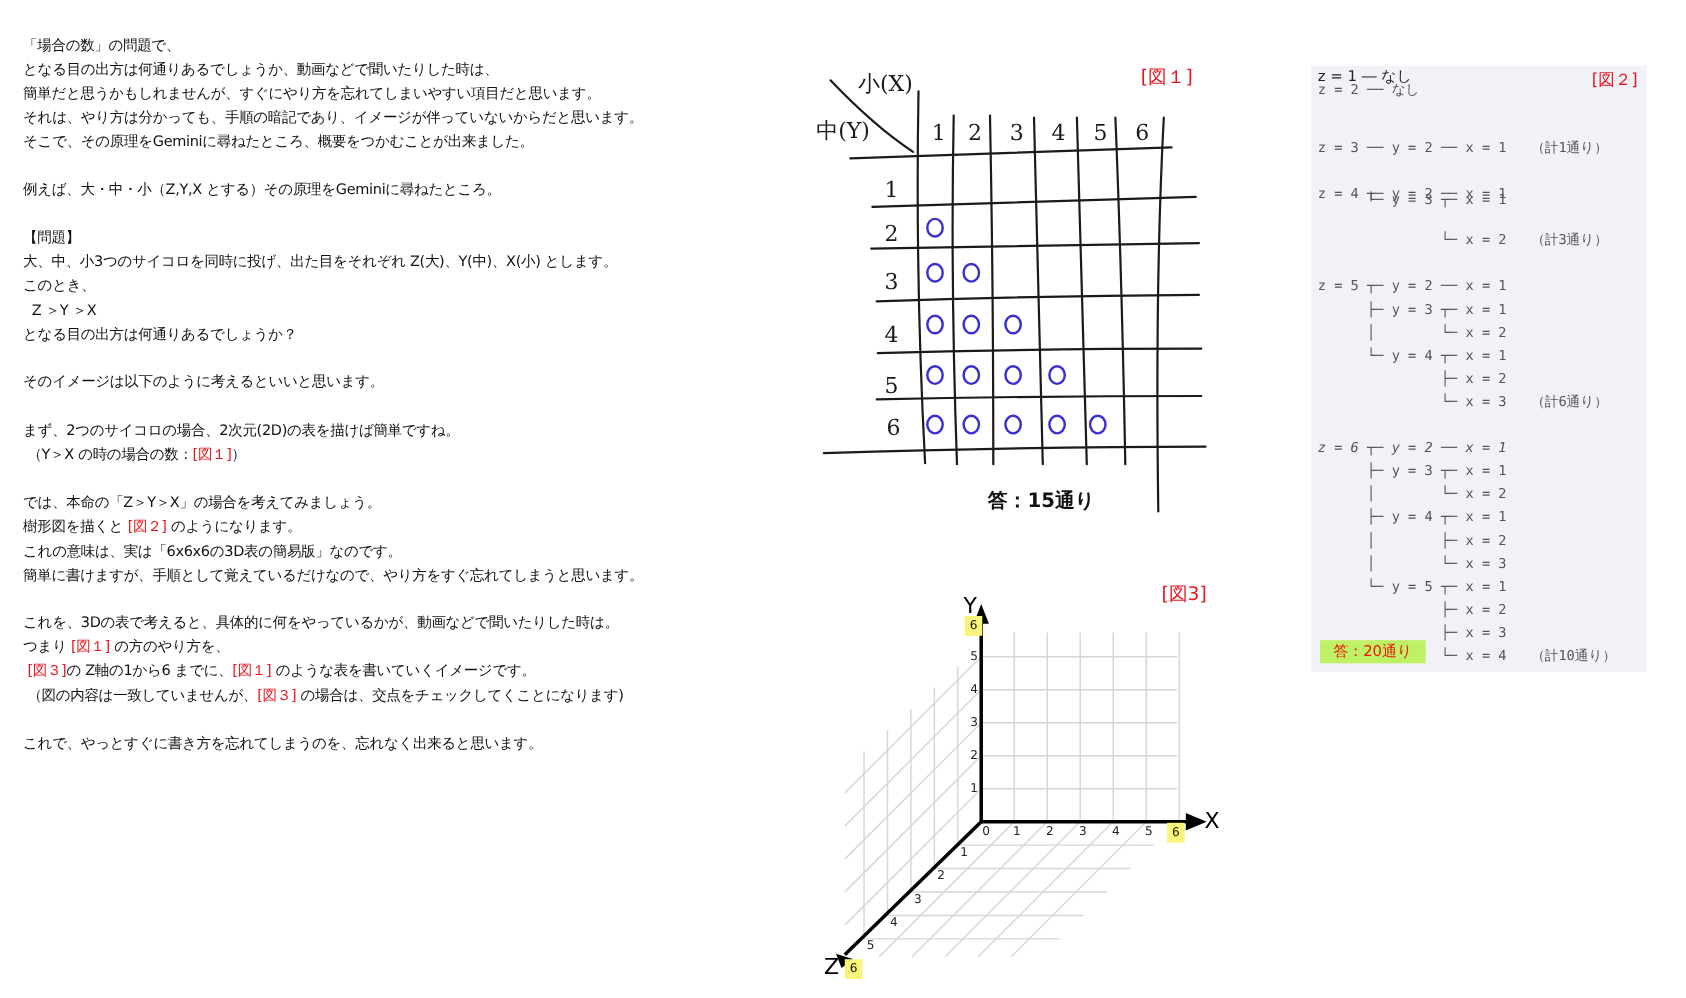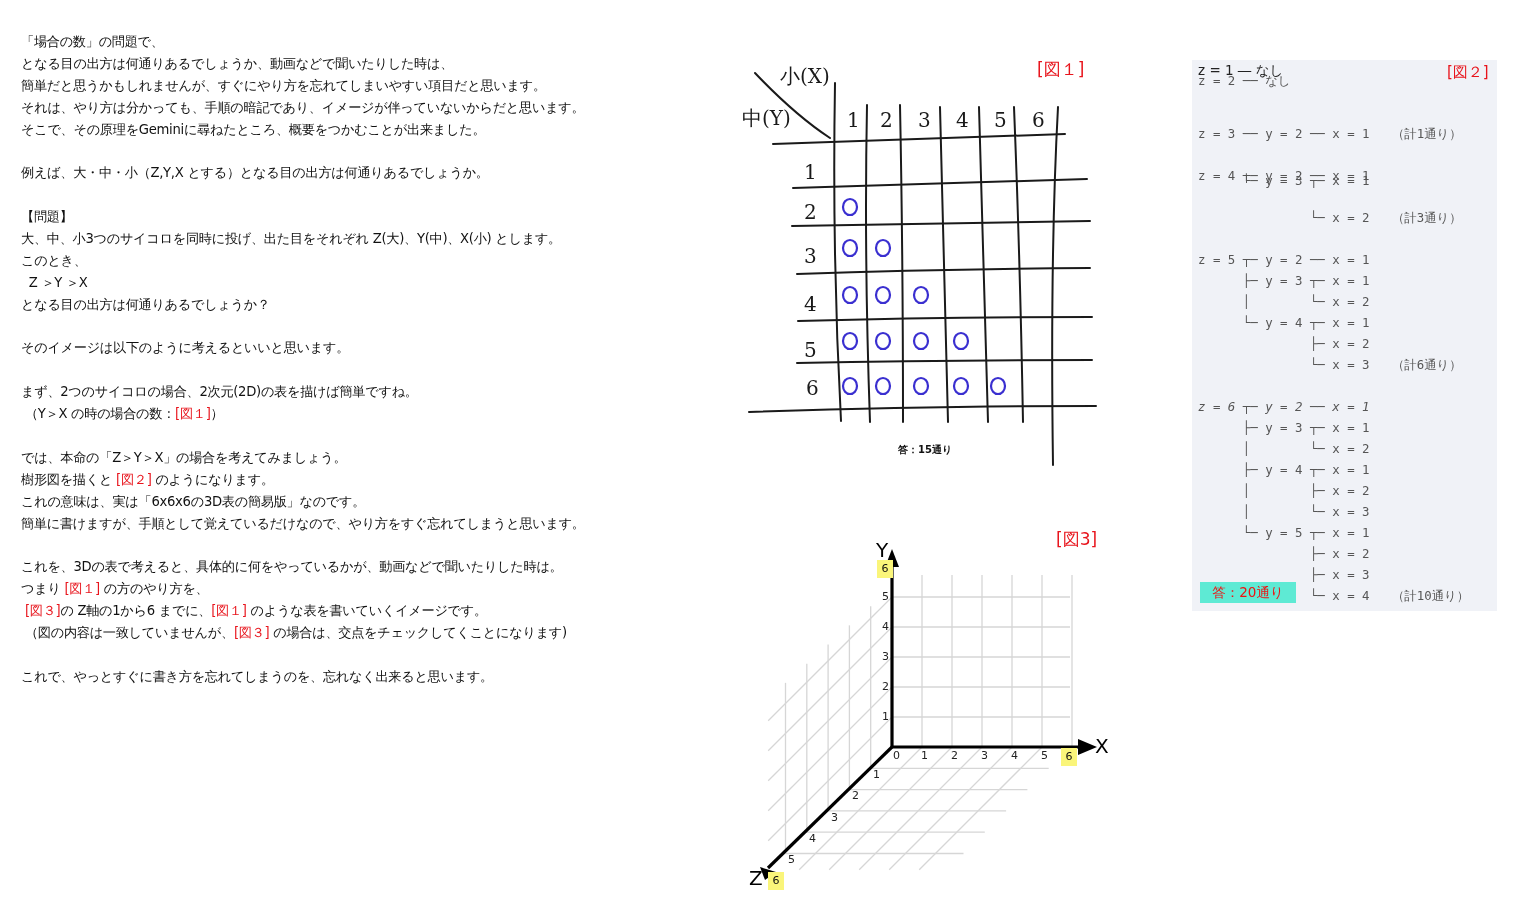--- a/index.html
+++ b/index.html
@@ -5,43 +5,43 @@
   html, body { margin:0; padding:0; background:#ffffff; }
   body { width:1533px; height:907px; position:relative; overflow:hidden;
          font-family:"DejaVu Sans","Liberation Sans",sans-serif; color:#111; }
   .article { position:absolute; left:21px; top:31px; width:700px; font-size:13.2px; line-height:21.9px; letter-spacing:-0.3px; }
   .article .line { white-space:pre; height:21.9px; }
   .ref { color:#e8141c; }
   .fig-label { position:absolute; color:#e8141c; font-size:17px; }
   
   #fig1 { position:absolute; left:740px; top:55px; width:370px; height:420px; }
   #fig1 svg { position:absolute; left:0; top:0; }
-  .fig1-answer { position:absolute; left:158px; top:388px; font-weight:bold; font-size:10px; }
+  .fig1-answer { position:absolute; left:158px; top:388px; font-weight:bold; font-size:18px; }
   
   #fig2 { position:absolute; left:1192px; top:60px; width:305px; height:551px; background:#f0f2f7; }
   .tree { position:absolute; left:6px; top:0; font-family:"DejaVu Sans Mono","Liberation Mono",monospace; font-size:12.4px; color:#555; }
   .tree .tl { position:absolute; left:0; white-space:pre; height:21px; line-height:21px;text-align:right; }
   .tree .first { font-family:"DejaVu Sans","Liberation Sans",sans-serif; color:#222; font-size:13.5px; }
-  .fig2-answer { position:absolute; left:8px; top:522px; width:96px; height:21px; background:#5eead4; color:#ee1111; font-size:13.5px; text-align:center; line-height:21px; }
+  .fig2-answer { position:absolute; left:8px; top:522px; width:96px; height:21px; background:#bef264; color:#ee1111; font-size:13.5px; text-align:center; line-height:21px; }
   
   #fig3 { position:absolute; left:740px; top:525px; width:380px; height:375px; }
   #fig3 svg { position:absolute; left:0; top:0; }
   .hl { position:absolute; background:#faf57a; font-size:11px; width:16px; height:18px; text-align:center; line-height:18px; font-family:"DejaVu Sans","Liberation Sans",sans-serif; }
 </style>
 </head>
 <body>
 
 <div class="article">
   <div class="line">「場合の数」の問題で、</div>
   <div class="line">となる目の出方は何通りあるでしょうか、動画などで聞いたりした時は、</div>
   <div class="line">簡単だと思うかもしれませんが、すぐにやり方を忘れてしまいやすい項目だと思います。</div>
   <div class="line">それは、やり方は分かっても、手順の暗記であり、イメージが伴っていないからだと思います。</div>
   <div class="line">そこで、その原理をGeminiに尋ねたところ、概要をつかむことが出来ました。</div>
   <div class="line"></div>
-  <div class="line">例えば、大・中・小（Z,Y,X とする）となる目の出方は何通りあるでしょうか。</div>
+  <div class="line">例えば、大・中・小（Z,Y,X とする）その原理をGeminiに尋ねたところ。</div>
   <div class="line"></div>
   <div class="line">【問題】</div>
   <div class="line">大、中、小3つのサイコロを同時に投げ、出た目をそれぞれ Z(大)、Y(中)、X(小) とします。</div>
   <div class="line">このとき、</div>
   <div class="line">  Z ＞Y ＞X</div>
   <div class="line">となる目の出方は何通りあるでしょうか？</div>
   <div class="line"></div>
   <div class="line">そのイメージは以下のように考えるといいと思います。</div>
   <div class="line"></div>
   <div class="line">まず、2つのサイコロの場合、2次元(2D)の表を描けば簡単ですね。</div>

